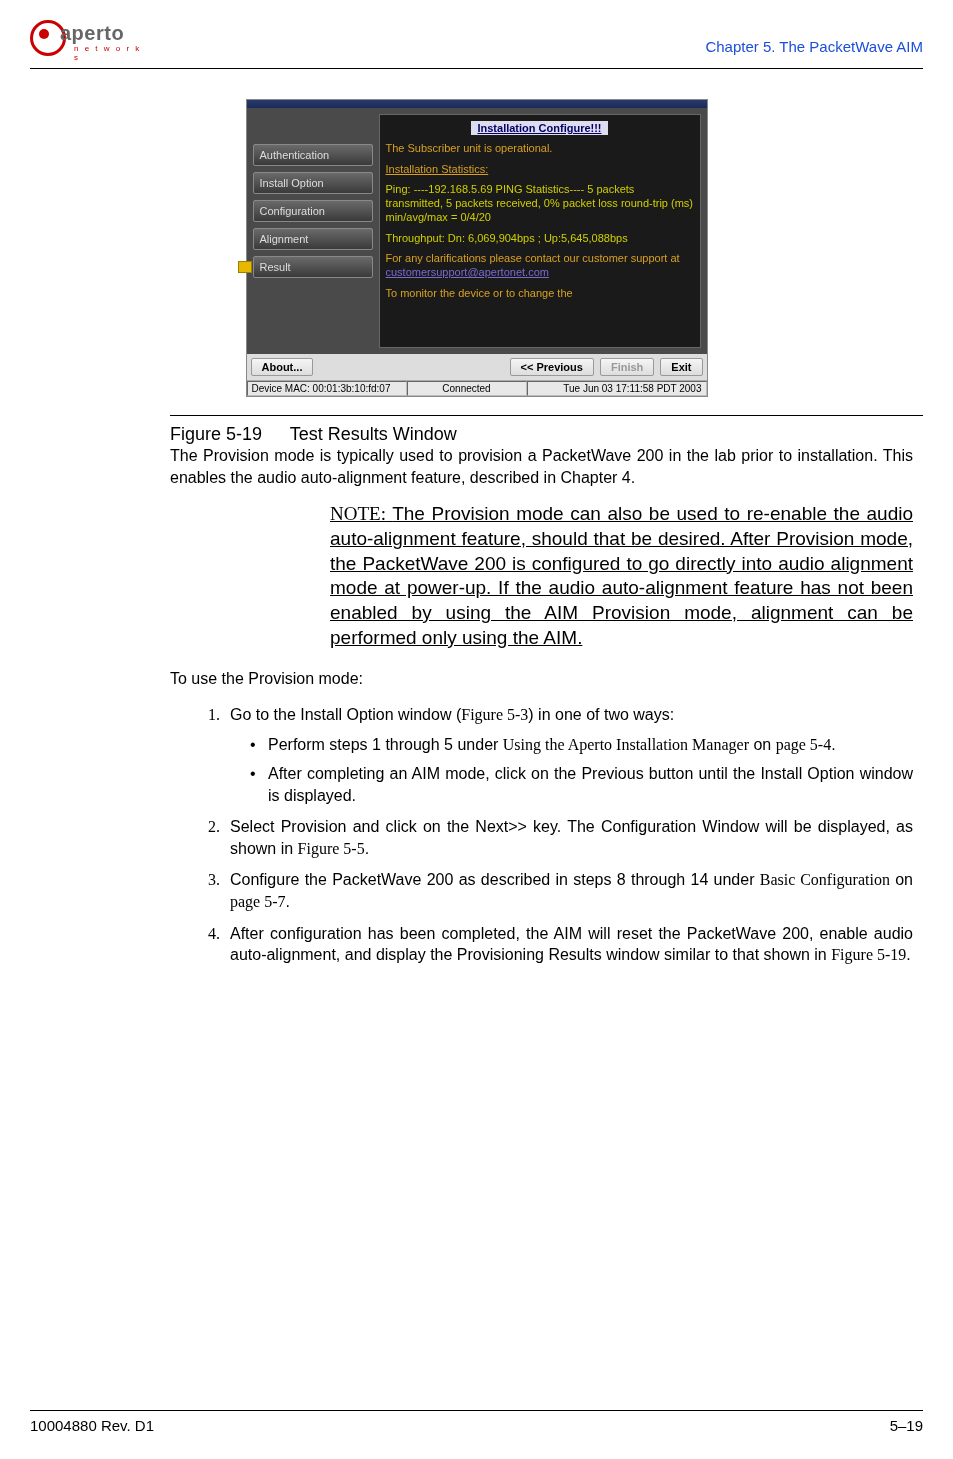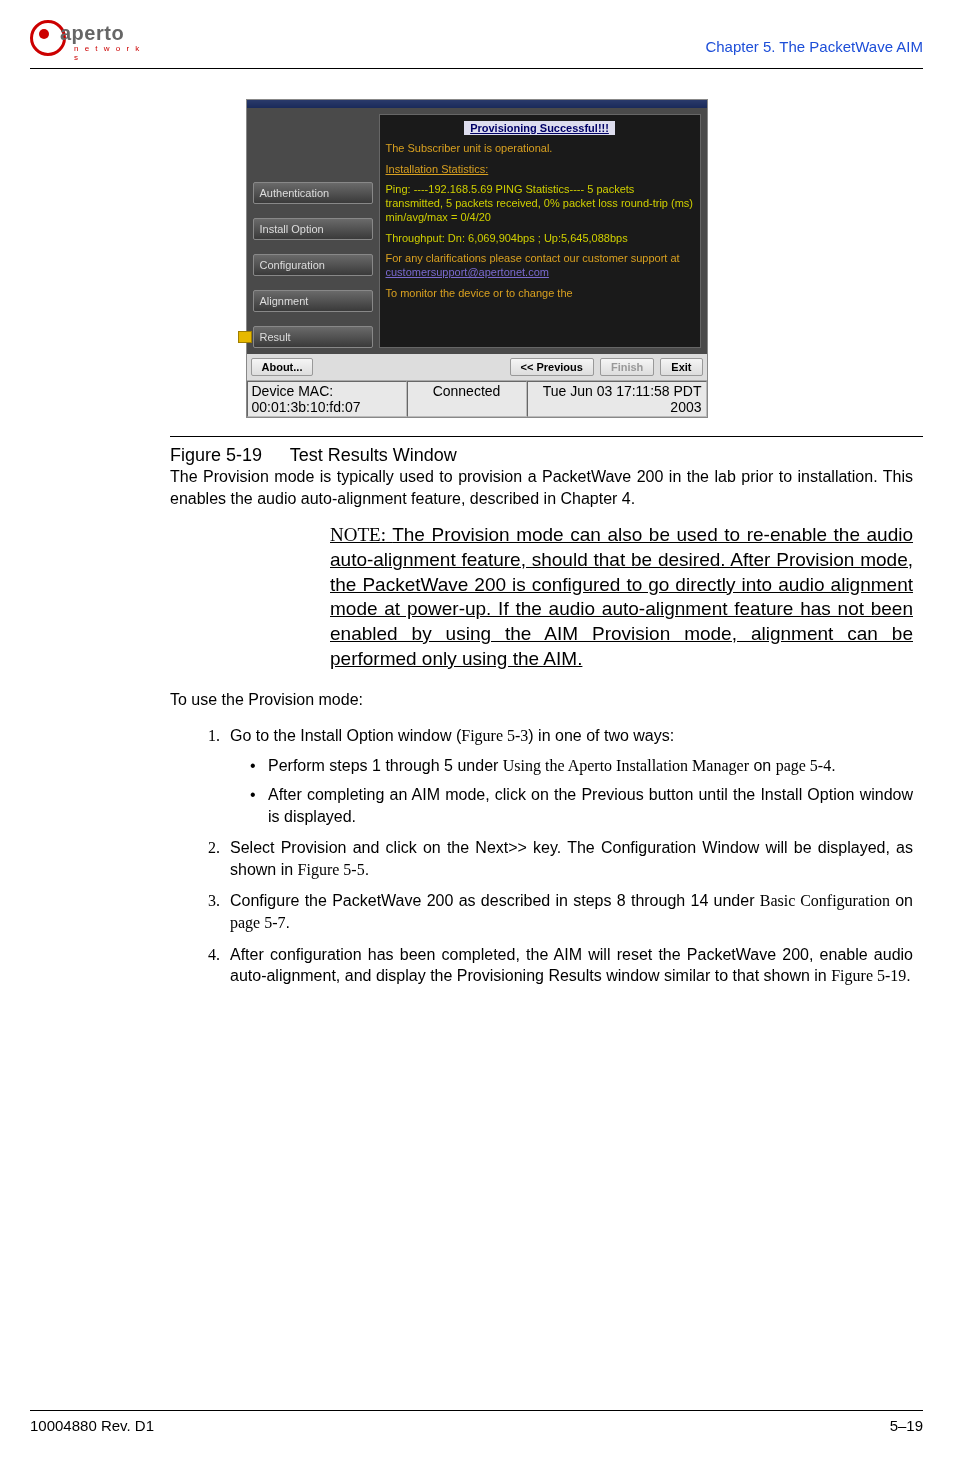--- a/index.html
+++ b/index.html
@@ -98,23 +98,22 @@
   .ss-body {
     display: flex;
     background: #4a4a4a;
     padding: 6px;
     gap: 6px;
   }
   .ss-sidebar {
     width: 120px;
     display: flex;
     flex-direction: column;
-    gap: 14px;
+    gap: 6px;
     padding-top: 30px;
-    justify-content: flex-end;
   }
   .ss-tab {
     background: linear-gradient(#6a6a6a, #3a3a3a);
     border: 1px solid #888;
     color: #ddd;
     padding: 4px 6px;
     font-size: 11px;
     position: relative;
     border-radius: 2px;
   }
@@ -167,21 +166,21 @@
     padding: 2px 10px;
     font-size: 11px;
     color: #000;
     border-radius: 2px;
   }
   .ss-btn.disabled { color: #999; }
   .ss-spacer { flex: 1; }
   .ss-status {
     display: flex;
     background: #ddd;
-    font-size: 14px;
+    font-size: 10px;
     border-top: 1px solid #aaa;
   }
   .ss-status > div {
     border: 1px inset #bbb;
     padding: 1px 4px;
     background: #e8e8e8;
   }
   .ss-status .s1 { flex: 0 0 150px; }
   .ss-status .s2 { flex: 1; text-align: center; }
   .ss-status .s3 { flex: 0 0 170px; text-align: right; }
@@ -294,21 +293,21 @@
       <div class="ss-titlebar"></div>
       <div class="ss-body">
         <div class="ss-sidebar">
           <div class="ss-tab">Authentication</div>
           <div class="ss-tab">Install Option</div>
           <div class="ss-tab">Configuration</div>
           <div class="ss-tab">Alignment</div>
           <div class="ss-tab active">Result</div>
         </div>
         <div class="ss-panel">
-          <div class="banner"><span>Provisioning Successful!!!</span></div>
+          <div class="banner"><span>Installation Configure!!!</span></div>
           <p class="orange">The Subscriber unit is operational.</p>
           <p class="orange" style="text-decoration:underline">Installation Statistics:</p>
           <p>Ping: ----192.168.5.69 PING Statistics---- 5 packets transmitted, 5 packets received, 0% packet loss round-trip (ms) min/avg/max = 0/4/20</p>
           <p>Throughput: Dn: 6,069,904bps ; Up:5,645,088bps</p>
           <p class="orange"><span>For any clarifications please contact our customer support at</span><br><span class="link">customersupport@apertonet.com</span></p>
           <p class="orange">To monitor the device or to change the</p>
         </div>
       </div>
       <div class="ss-btnrow">
         <div class="ss-btn">About...</div>

